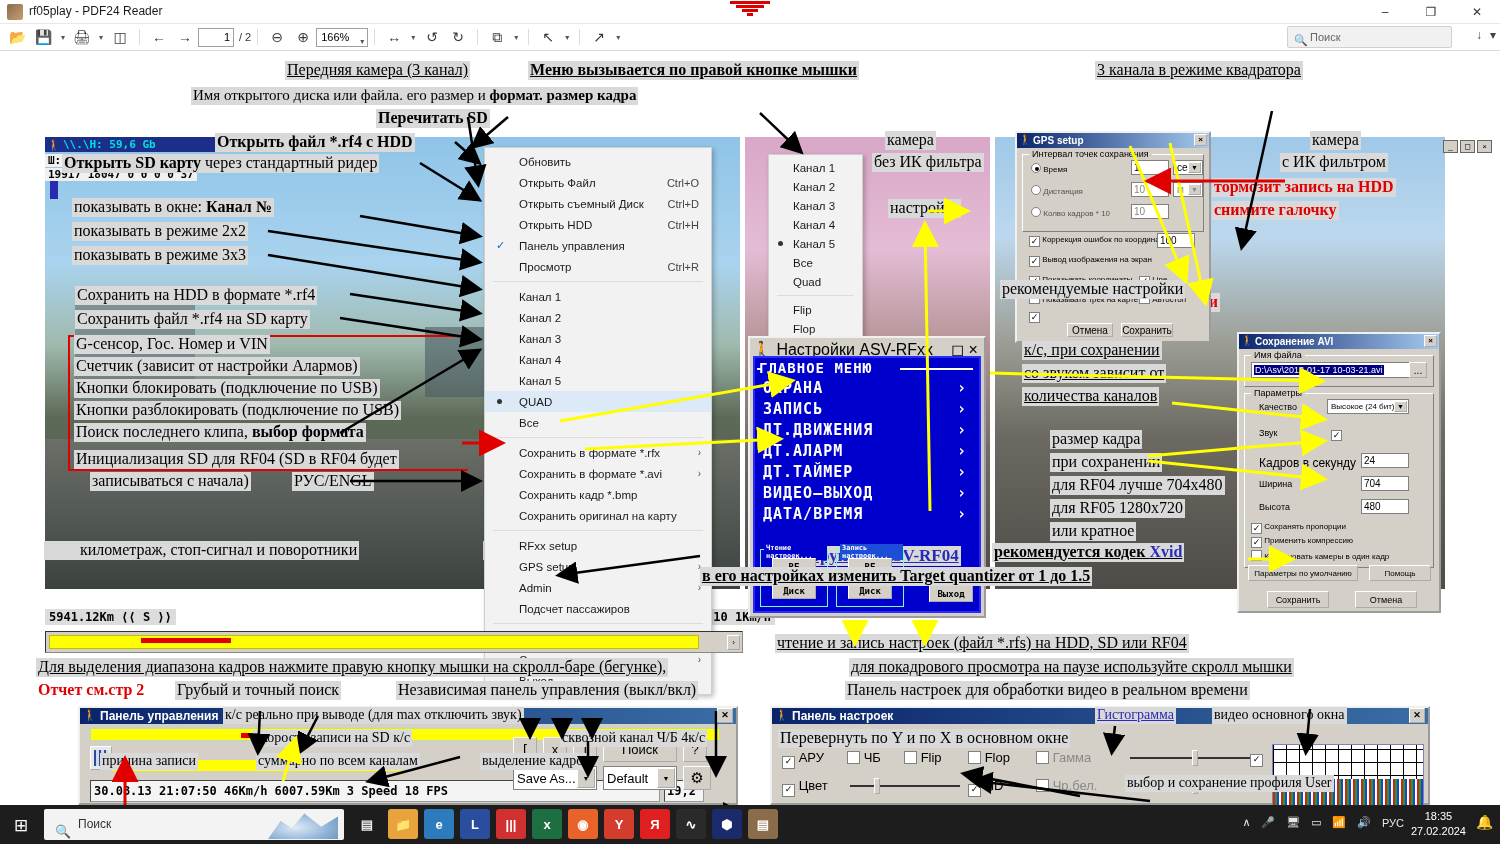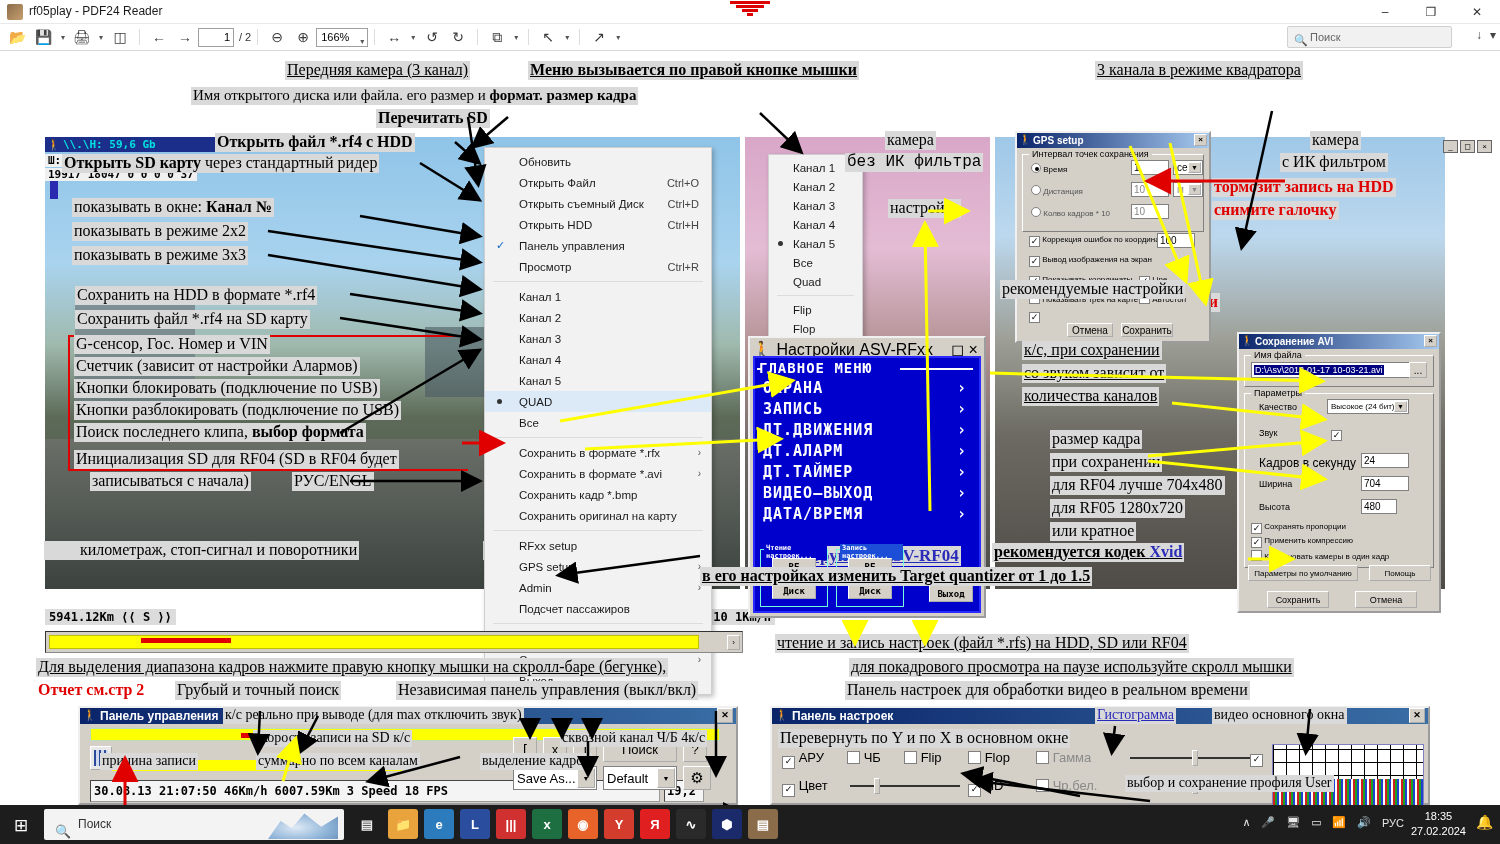--- a/index.html
+++ b/index.html
@@ -428,21 +428,21 @@
         <div class="msep"></div>
         <div class="mi">
           <span>Flip</span>
         </div>
         <div class="mi">
           <span>Flop</span>
         </div>
       </div>
 
     <div class="lbl" style="left:885px; top:80px;">камера</div>
-    <div class="lbl" style="left:845px; top:102px;font-family:Liberation Mono, monospace;">без ИК фильтра</div>
+    <div class="lbl" style="left:872px; top:102px;">без ИК фильтра</div>
     <div class="lbl" style="left:1310px; top:80px;">камера</div>
     <div class="lbl" style="left:1280px; top:102px;">с ИК фильтром</div>
     <div class="lbl" style="left:888px; top:148px;">настройка</div>
     <div class="lbl red" style="left:1212px; top:127px;">тормозит запись на HDD</div>
     <div class="lbl red" style="left:1212px; top:150px;">снимите галочку</div>
     <div class="lbl red" style="left:1028px; top:219px;">настройка размера окна</div>
     <div class="lbl red" style="left:1028px; top:242px;">по правой кнопке мышки</div>
 
     <div class="dlg" style="left:1015px; top:80px; width:196px; height:212px;">
       <div class="cap">
@@ -583,21 +583,21 @@
           <span>Высокое (24 бит)</span>
           <span class="ar">▼</span>
         </div>
         <div style="position:absolute;left:14px;top:34px;font-size:9px;">Звук</div>
         <div style="position:absolute;left:86px;top:33px;"><span class="cbx">✓</span></div>
         <div style="position:absolute;left:14px;top:62px;font-size:12px;">Кадров в секунду</div>
         <div class="ipt" style="position:absolute;left:116px;top:59px;width:48px;">24</div>
         <div style="position:absolute;left:14px;top:85px;font-size:9px;">Ширина</div>
         <div class="ipt" style="position:absolute;left:116px;top:82px;width:48px;">704</div>
         <div style="position:absolute;left:14px;top:108px;font-size:9px;">Высота</div>
-        <div class="ipt" style="position:absolute;left:116px;top:105px;width:36px;">480</div>
+        <div class="ipt" style="position:absolute;left:116px;top:105px;width:48px;">480</div>
         <div style="position:absolute;left:6px;top:128px;font-size:8px;">
           <span class="cbx">✓</span>
           <span>Сохранять пропорции</span>
         </div>
         <div style="position:absolute;left:6px;top:142px;font-size:8px;">
           <span class="cbx">✓</span>
           <span>Применить компрессию</span>
         </div>
         <div style="position:absolute;left:6px;top:156px;font-size:8px;">
           <span class="cbx"></span>

